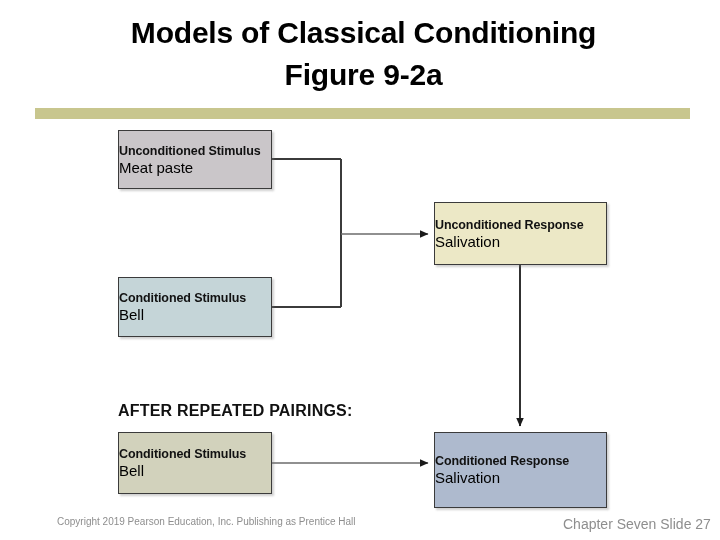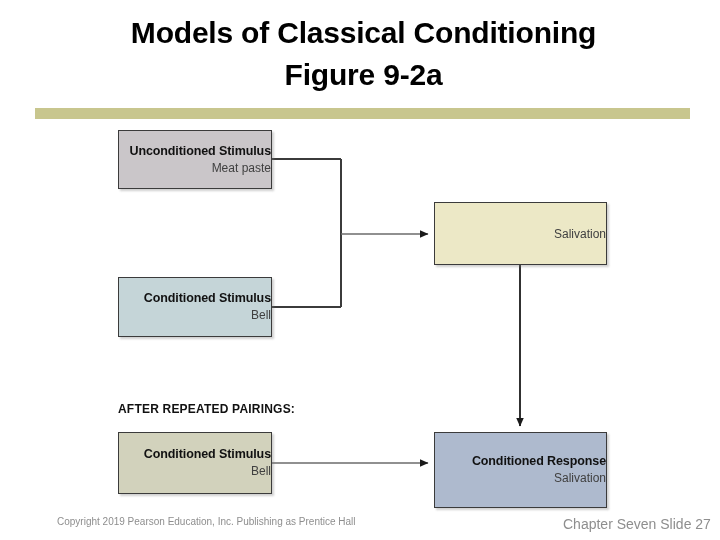--- a/index.html
+++ b/index.html
@@ -52,59 +52,58 @@
     width: 720px;
     height: 540px;
   }
 
   .node {
     position: absolute;
     box-sizing: border-box;
     border: 1.5px solid #3b3b3b;
     display: flex;
     flex-direction: column;
-    align-items: flex-end;
+    align-items: flex-start;
     justify-content: center;
     text-align: center;
     box-shadow: 2px 2px 2px rgba(120,120,120,0.35);
-    padding-left: 40px;
   }
   .node .node-title {
     font-family: "Liberation Sans", sans-serif;
     font-weight: bold;
     font-size: 12.5px;
     color: #111111;
     line-height: 15px;
     letter-spacing: -0.1px;
     white-space: nowrap;
   }
   .node .node-sub {
     font-family: "Liberation Sans", sans-serif;
     font-weight: normal;
-    font-size: 12px;
-    color: #404040;
+    font-size: 15px;
+    color: #000000;
     line-height: 16px;
     margin-top: 1px;
     white-space: nowrap;
   }
 
   #node-us    { left: 118px; top: 130px; width: 154px; height: 59px;  background: #cac6c9; }
   #node-cs    { left: 118px; top: 277px; width: 154px; height: 60px;  background: #c5d5d8; }
   #node-ur    { left: 434px; top: 202px; width: 173px; height: 63px;  background: #ece8c6; }
   #node-cs2   { left: 118px; top: 432px; width: 154px; height: 62px;  background: #d2d2bc; }
   #node-cr    { left: 434px; top: 432px; width: 173px; height: 76px;  background: #aebace; }
 
   
   #pairings-label {
     position: absolute;
     left: 118px;
     top: 402px;
     font-family: "Liberation Sans", sans-serif;
     font-weight: bold;
-    font-size: 12px;
+    font-size: 16px;
     color: #111111;
     letter-spacing: 0.2px;
     white-space: nowrap;
   }
 
   
   #connectors {
     position: absolute;
     left: 0;
     top: 0;
@@ -169,20 +168,21 @@
     <div class="node-title">Unconditioned Stimulus</div>
     <div class="node-sub">Meat paste</div>
   </div>
 
   <div class="node" id="node-cs">
     <div class="node-title">Conditioned Stimulus</div>
     <div class="node-sub">Bell</div>
   </div>
 
   <div class="node" id="node-ur">
+    <div class="node-title">Unconditioned Response</div>
     <div class="node-sub">Salivation</div>
   </div>
 
   <div id="pairings-label">AFTER REPEATED PAIRINGS:</div>
 
   <div class="node" id="node-cs2">
     <div class="node-title">Conditioned Stimulus</div>
     <div class="node-sub">Bell</div>
   </div>
 

